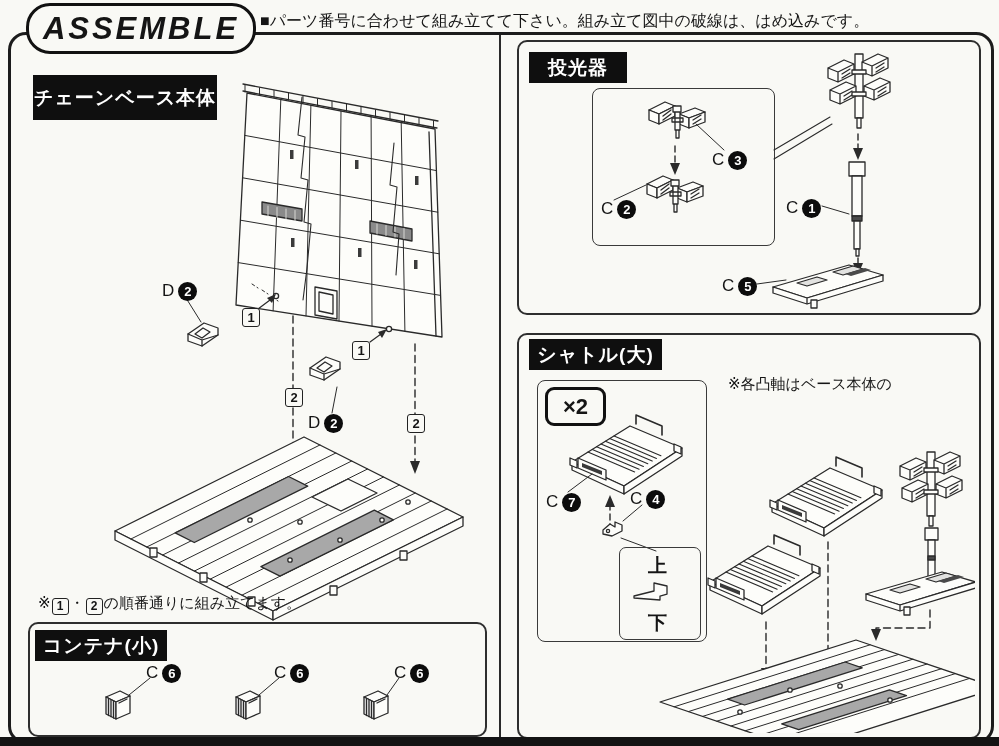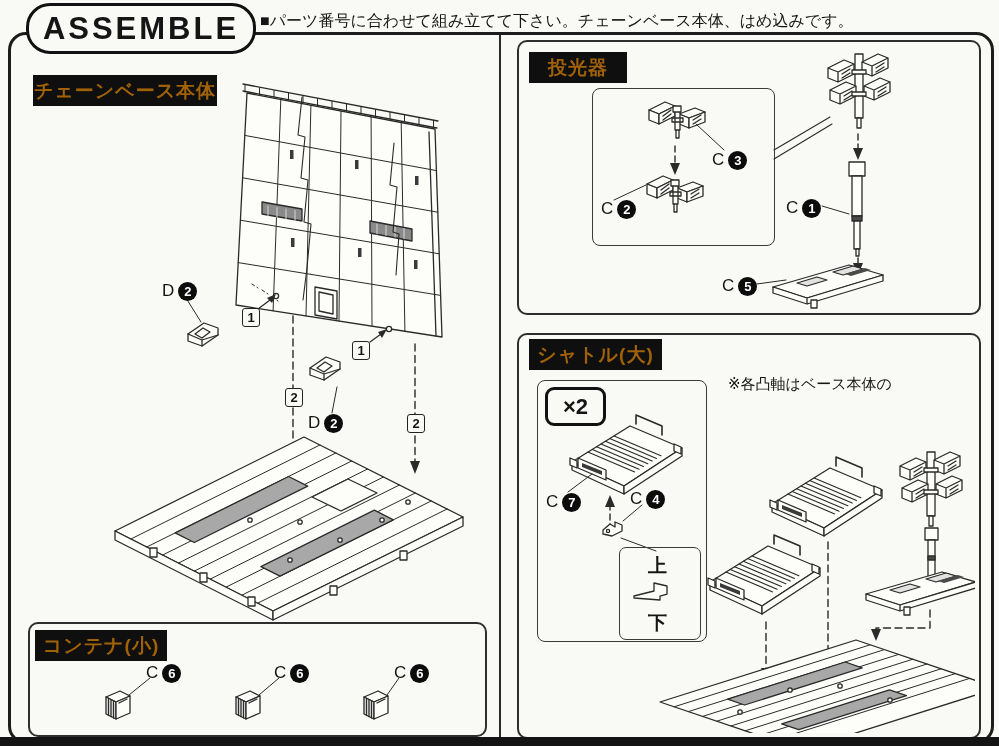--- a/index.html
+++ b/index.html
@@ -8,26 +8,26 @@
   #page{position:absolute;left:0;top:0;width:999px;height:746px;background:#f9f9f5;overflow:hidden;}
   .abs{position:absolute;}
   svg{display:block;}
   
   #outer-border{left:8px;top:32px;width:980px;height:706px;border:3px solid #1c1c1c;border-radius:18px;}
   #bottom-bar{left:0;top:737px;width:999px;height:9px;background:#141414;}
   #divider{left:499px;top:35px;width:2px;height:702px;background:#2a2a2a;}
   
   #assemble-box{left:26px;top:3px;width:224px;height:45px;background:#f9f9f5;border:3.5px solid #111;
      border-radius:24px;display:flex;align-items:center;justify-content:center;
-     font-size:31px;font-weight:800;letter-spacing:3px;}
+     font-size:31px;font-weight:800;letter-spacing:3px;font-style:italic;}
   #header-note{left:260px;top:11px;font-size:16px;letter-spacing:0;}
   
-  .label-black{background:#0f0f0f;color:#a16207;font-weight:bold;font-size:19px;
+  .label-black{background:#0f0f0f;color:#ffffff;font-weight:bold;font-size:19px;
      display:flex;align-items:center;justify-content:center;letter-spacing:1px;}
-  #lbl-chainbase{left:33px;top:75px;width:184px;height:31px;}
+  #lbl-chainbase{left:33px;top:75px;width:184px;height:45px;}
   #lbl-floodlight{left:529px;top:52px;width:98px;height:31px;}
   #lbl-shuttle{left:529px;top:339px;width:133px;height:31px;}
   #lbl-container{left:35px;top:630px;width:132px;height:31px;}
   
   .rbox{border:2px solid #2e2e2e;border-radius:10px;}
   .rbox-thin{border:1.6px solid #3a3a3a;border-radius:8px;}
   #box-floodlight{left:517px;top:40px;width:460px;height:271px;}
   #box-shuttle{left:517px;top:333px;width:460px;height:402px;}
   #box-container{left:28px;top:622px;width:455px;height:111px;}
   #box-flood-inner{left:592px;top:88px;width:181px;height:156px;}
@@ -293,40 +293,43 @@
   <div class="abs rbox" id="box-shuttle" style="z-index:0;"></div>
   <div class="abs rbox" id="box-container" style="z-index:0;"></div>
   <div class="abs rbox-thin" id="box-flood-inner" style="z-index:0;"></div>
   <div class="abs rbox-thin" id="box-shuttle-inner" style="z-index:0;"></div>
   <div class="abs" id="box-orient" style="z-index:2;"></div>
   <div class="abs" id="bottom-bar" style="z-index:3;"></div>
 
   <div class="abs" id="assemble-box" style="z-index:4;">
       <span>ASSEMBLE</span>
     </div>
-  <div class="abs note" id="header-note" style="z-index:4;font-size:16px;">■パーツ番号に合わせて組み立てて下さい。チェーンベース本体、はめ込みです。</div>
+  <div class="abs note" id="header-note" style="z-index:4;font-size:16px;">■パーツ番号に合わせて組み立てて下さい。組み立て図中の破線は、はめ込みです。</div>
 
   <div class="abs label-black" id="lbl-chainbase" style="z-index:4;">チェーンベース本体</div>
   <div class="abs label-black" id="lbl-floodlight" style="z-index:4;">投光器</div>
   <div class="abs label-black" id="lbl-container" style="z-index:4;">コンテナ(小)</div>
   <div class="abs label-black" id="lbl-shuttle" style="z-index:4;">シャトル(大)</div>
 
   <div class="abs plabel" style="left:162px;top:281px;z-index:4;">
     <span>D</span>
     <span class="pcirc">2</span>
   </div>
   <div class="abs plabel" style="left:308px;top:413px;z-index:4;">
     <span>D</span>
     <span class="pcirc">2</span>
   </div>
   <div class="abs boxn" style="left:242px;top:308px;z-index:4;">1</div>
   <div class="abs boxn" style="left:352px;top:341px;z-index:4;">1</div>
   <div class="abs boxn" style="left:285px;top:388px;z-index:4;">2</div>
   <div class="abs boxn" style="left:407px;top:414px;z-index:4;">2</div>
 
+  <div class="abs note" id="order-note" style="z-index:4;">
+    <span>※</span><span class="boxn-inline">1</span><span>・</span><span class="boxn-inline">2</span><span>の順番通りに組み立てます。</span>
+  </div>
 
   <div class="abs plabel" style="left:712px;top:150px;z-index:4;">
     <span>C</span>
     <span class="pcirc">3</span>
   </div>
   <div class="abs plabel" style="left:601px;top:199px;z-index:4;">
     <span>C</span>
     <span class="pcirc">2</span>
   </div>
   <div class="abs plabel" style="left:786px;top:198px;z-index:4;">

